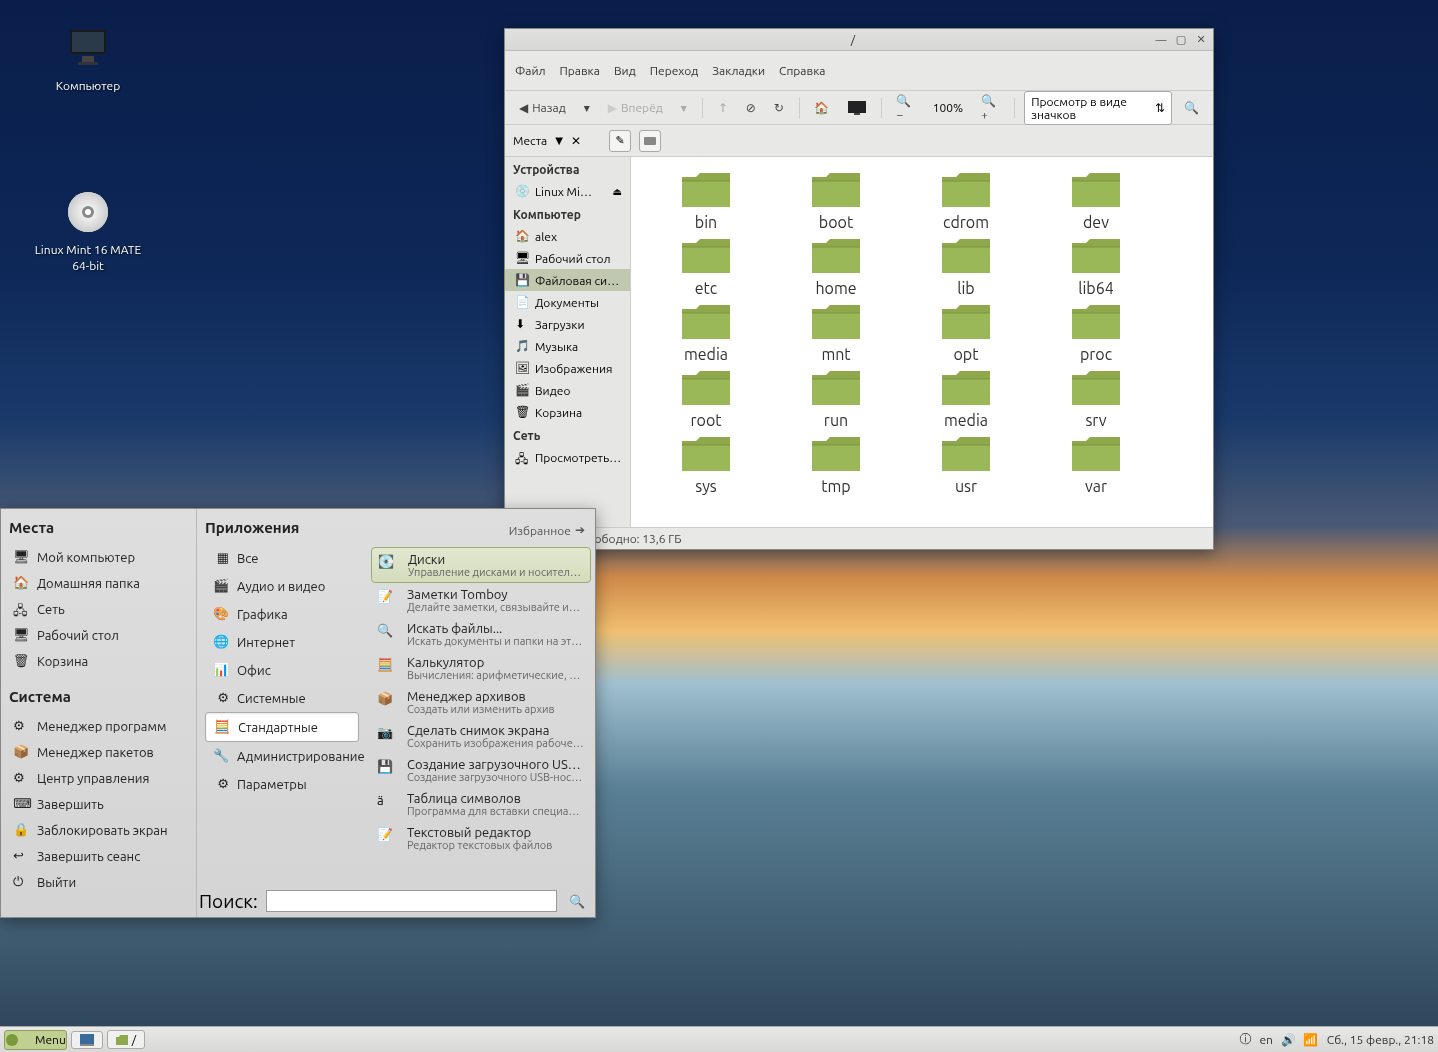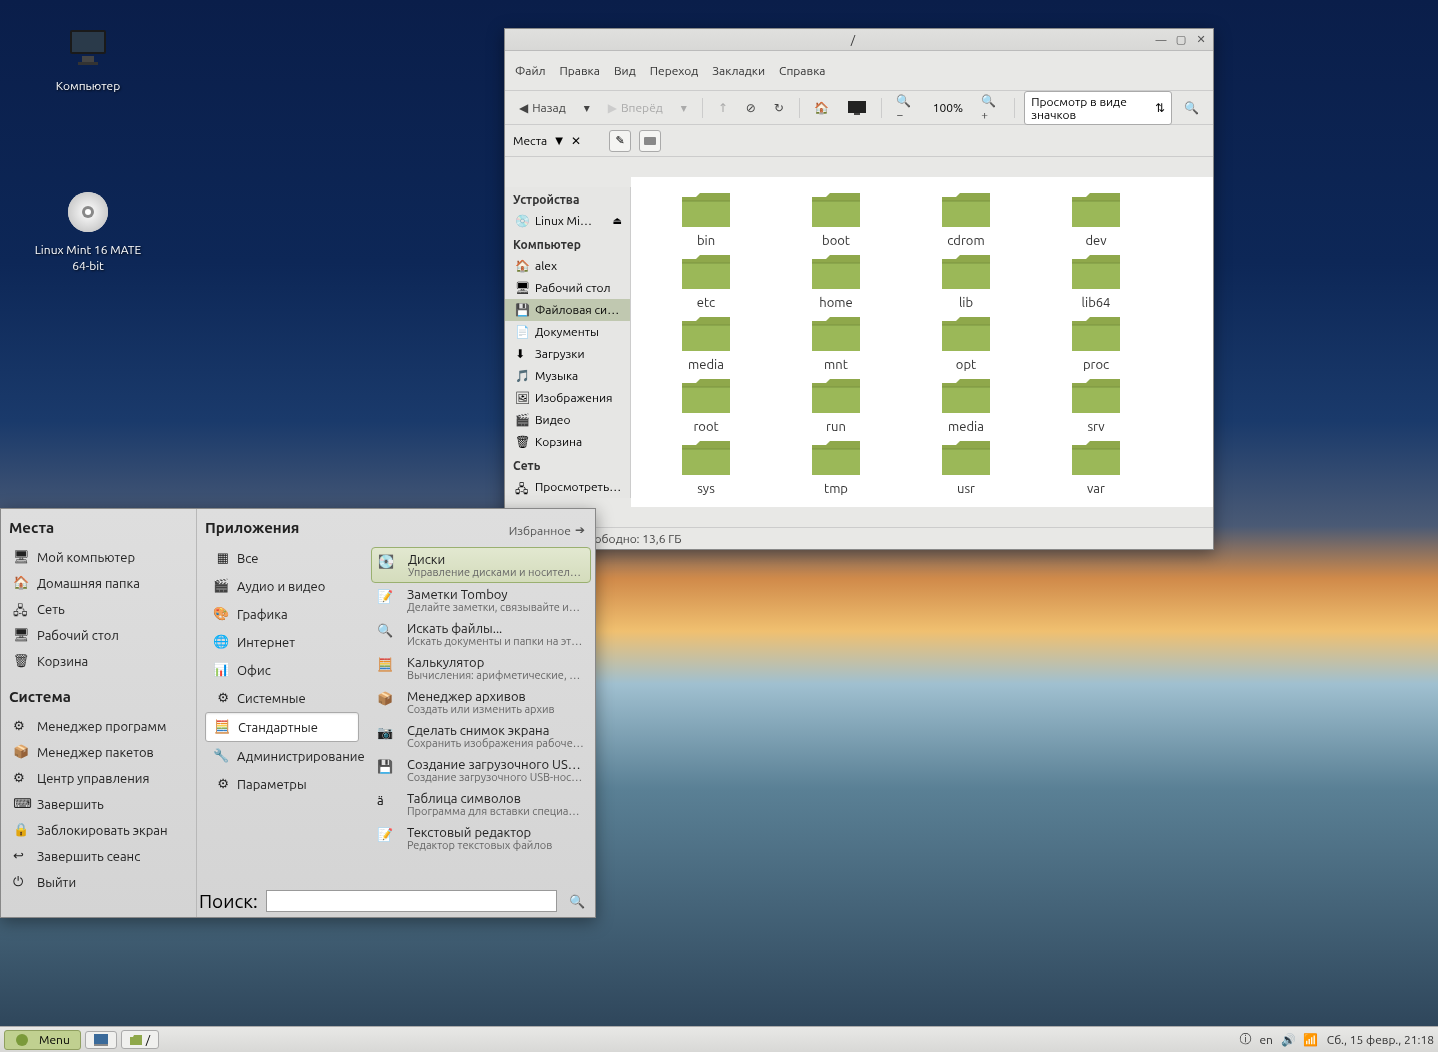--- a/index.html
+++ b/index.html
@@ -18,31 +18,31 @@
 .fm-menubar span { cursor: pointer; }
 .fm-toolbar { height: 34px; display: flex; align-items: center; gap: 6px; padding: 0 8px; border-bottom: 1px solid #ccc; }
 .fm-tbtn { padding: 4px 6px; font-size: 12px; color: #444; display: flex; align-items: center; gap: 4px; cursor: pointer; border-radius: 3px; }
 .fm-tbtn.disabled { color: #aaa; }
 .fm-sep { width: 1px; height: 20px; background: #ccc; margin: 0 3px; }
 .fm-zoom { font-size: 12px; padding: 0 6px; text-align: right; }
 .fm-viewsel { background: #fff; border: 1px solid #aaa; padding: 3px 6px; font-size: 12px; display: flex; align-items: center; gap: 6px; border-radius: 3px; }
 .fm-locbar { height: 32px; display: flex; align-items: center; gap: 8px; padding: 0 8px; border-bottom: 1px solid #ccc; }
 .fm-locbar .places-label { font-size: 12px; }
 .fm-locbar .btn { width: 22px; height: 22px; border: 1px solid #aaa; background: #f4f4f2; border-radius: 3px; display: flex; align-items: center; justify-content: center; font-size: 11px; cursor:pointer; }
-.fm-body { flex: 1; display: flex; overflow: hidden; align-items: center; }
+.fm-body { flex: 1; display: flex; overflow: hidden; }
 .fm-sidebar { width: 126px; background: #e6e6e4; border-right: 1px solid #ccc; overflow-y: auto; font-size: 12px; }
 .fm-side-head { font-weight: bold; padding: 6px 8px 4px; color: #333; font-size: 12px; }
 .fm-side-item { padding: 4px 8px 4px 10px; display: flex; align-items: center; gap: 6px; cursor: pointer; white-space: nowrap; overflow: hidden; text-overflow: ellipsis; }
 .fm-side-item.sel { background: #c0c8b0; }
 .fm-side-item .mico { width: 14px; height: 14px; flex-shrink:0; }
 .fm-side-eject { margin-left: auto; font-size: 10px; }
 .fm-content { flex: 1; background: #fff; overflow-y: auto; padding: 12px 0; display: flex; flex-wrap: wrap; align-content: flex-start; gap: 4px 40px; padding-left: 30px;}
 .fm-folder { width: 90px; text-align: center; cursor: pointer; }
 .fm-folder .fico { width: 52px; height: 40px; margin: 0 auto 4px; position: relative; }
-.fm-folder .fname { font-size: 13px; color: #333; }
+.fm-folder .fname { font-size: 16px; color: #333; }
 .fm-status { height: 22px; border-top: 1px solid #ccc; display: flex; align-items: center; padding: 0 10px; font-size: 12px; color: #444; }
 
 .menu-panel { position: absolute; top: 508px; left: 0; width: 596px; height: 410px; background: linear-gradient(#dedede,#d4d4d4); border: 1px solid #888; box-shadow: 0 4px 16px rgba(0,0,0,.4); display: flex; font-size: 13px; }
 .menu-col1 { width: 196px; border-right: 1px solid #b8b8b8; padding: 10px 8px; display: flex; flex-direction: column; overflow: hidden; }
 .menu-col1 h3 { font-size: 15px; font-weight: bold; margin-bottom: 8px; color: #222; }
 .menu-col1 .pitem { padding: 5px 4px; display: flex; align-items: center; gap: 8px; cursor: pointer; font-size: 13px; color: #222; border-radius: 3px;}
 .menu-col1 .pitem .mico { width: 16px; height: 16px; flex-shrink:0; }
 .menu-col2 { width: 170px; padding: 10px 8px; display: flex; flex-direction: column; text-align: right; }
 .menu-col2 .hdr { display: flex; justify-content: space-between; align-items: center; margin-bottom: 8px; }
 .menu-col2 h3 { font-size: 15px; font-weight: bold; color: #222; }
@@ -56,21 +56,21 @@
 .menu-col3 .appitem .aico { width: 22px; height: 22px; flex-shrink: 0; margin-top: 2px; }
 .menu-col3 .appitem .atxt { flex: 1; overflow: hidden; }
 .menu-col3 .appitem .atitle { font-size: 13px; color: #222; white-space:nowrap; overflow:hidden; text-overflow: ellipsis; }
 .menu-col3 .appitem .adesc { font-size: 11px; color: #666; white-space: nowrap; overflow: hidden; text-overflow: ellipsis; }
 .menu-search { position: absolute; bottom: 4px; left: 198px; right: 6px; display: flex; align-items: center; gap: 8px; }
 .menu-search label { font-size: 19px; }
 .menu-search input { flex: 1; padding: 3px 6px; border: 1px solid #999; background: #fff; font-size: 13px; }
 .menu-search .sbtn { width: 24px; height: 24px; display:flex;align-items:center;justify-content:center;cursor:pointer; }
 
 .taskbar { position: absolute; bottom: 0; left: 0; right: 0; height: 26px; background: linear-gradient(#e8e8e6,#d8d8d6); border-top: 1px solid #aaa; display: flex; align-items: center; padding: 0 4px; font-size: 12px; }
-.taskbar .menu-btn { padding: 2px 10px; background: #c0d090; border: 1px solid #90a060; border-radius: 3px; display: flex; align-items: center; gap: 10px; cursor: pointer; margin-right: 4px; }
+.taskbar .menu-btn { padding: 2px 0; background: #c0d090; border: 1px solid #90a060; border-radius: 3px; display: flex; align-items: center; gap: 16px; cursor: pointer; margin-right: 4px; }
 .taskbar .task { padding: 2px 8px; background: #f0f0ee; border: 1px solid #aaa; border-radius: 3px; margin-right: 4px; cursor: pointer; display: flex; align-items: center; gap: 4px; }
 .taskbar .spacer { flex: 1; }
 .taskbar .tray { display: flex; align-items: center; gap: 8px; color: #333; }
 .taskbar .tray > * { cursor: pointer; }
 </style>
 </head>
 <body>
 
 <div class="desktop">
   <div class="desktop-icon" style="top:24px;left:28px">

